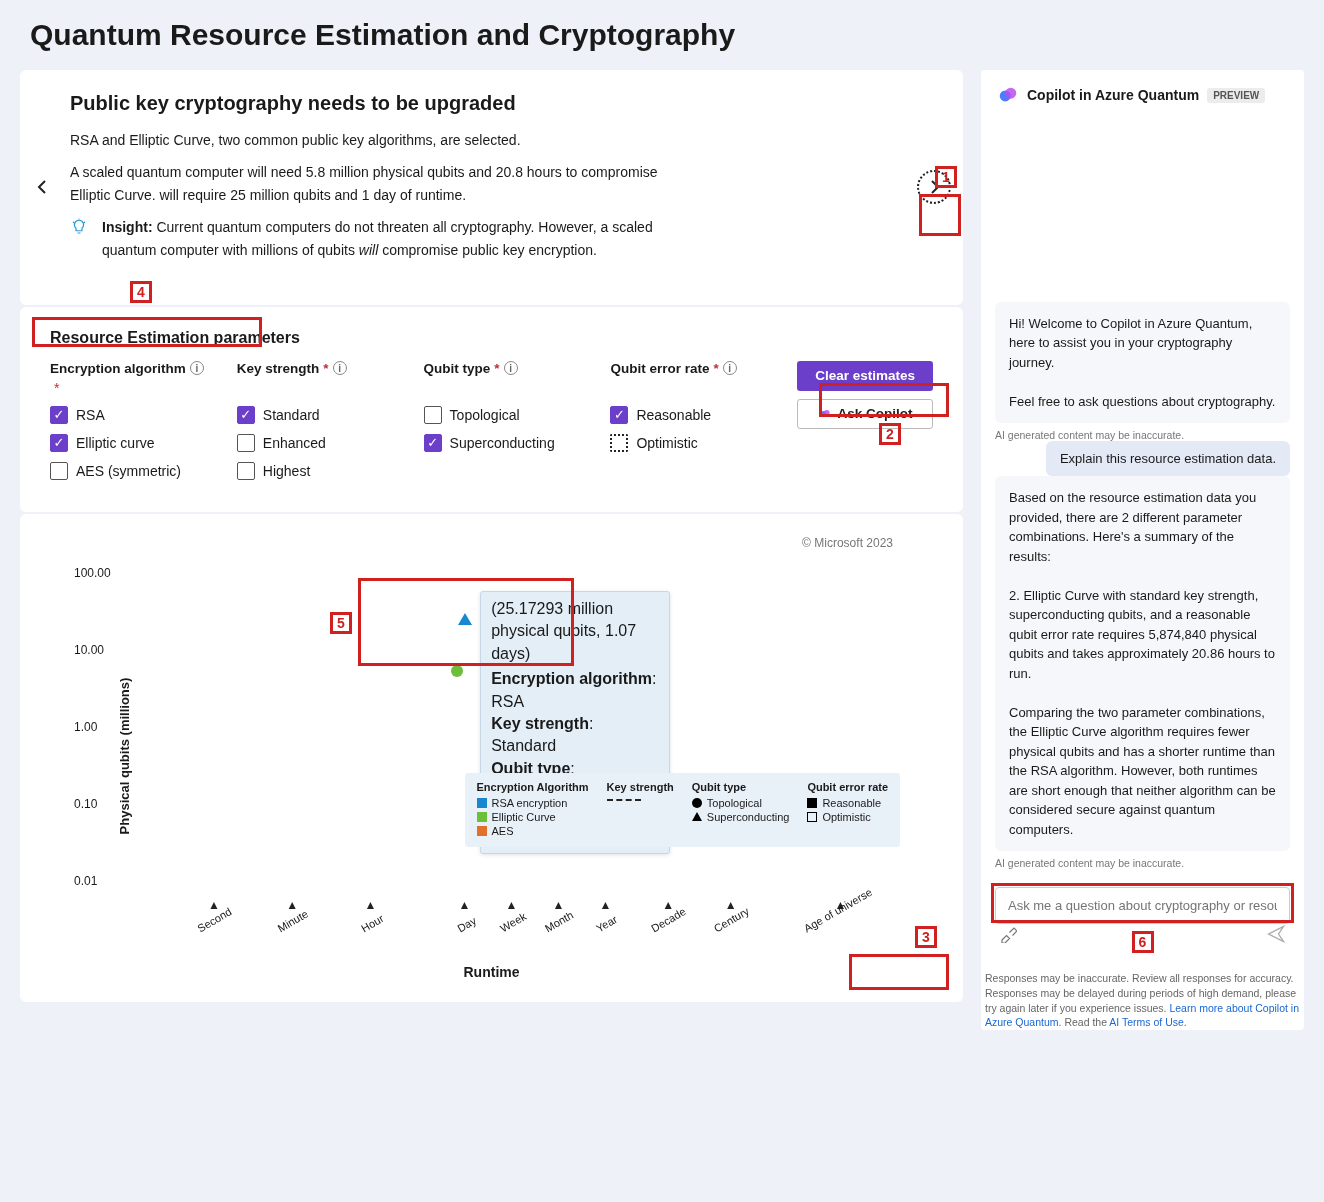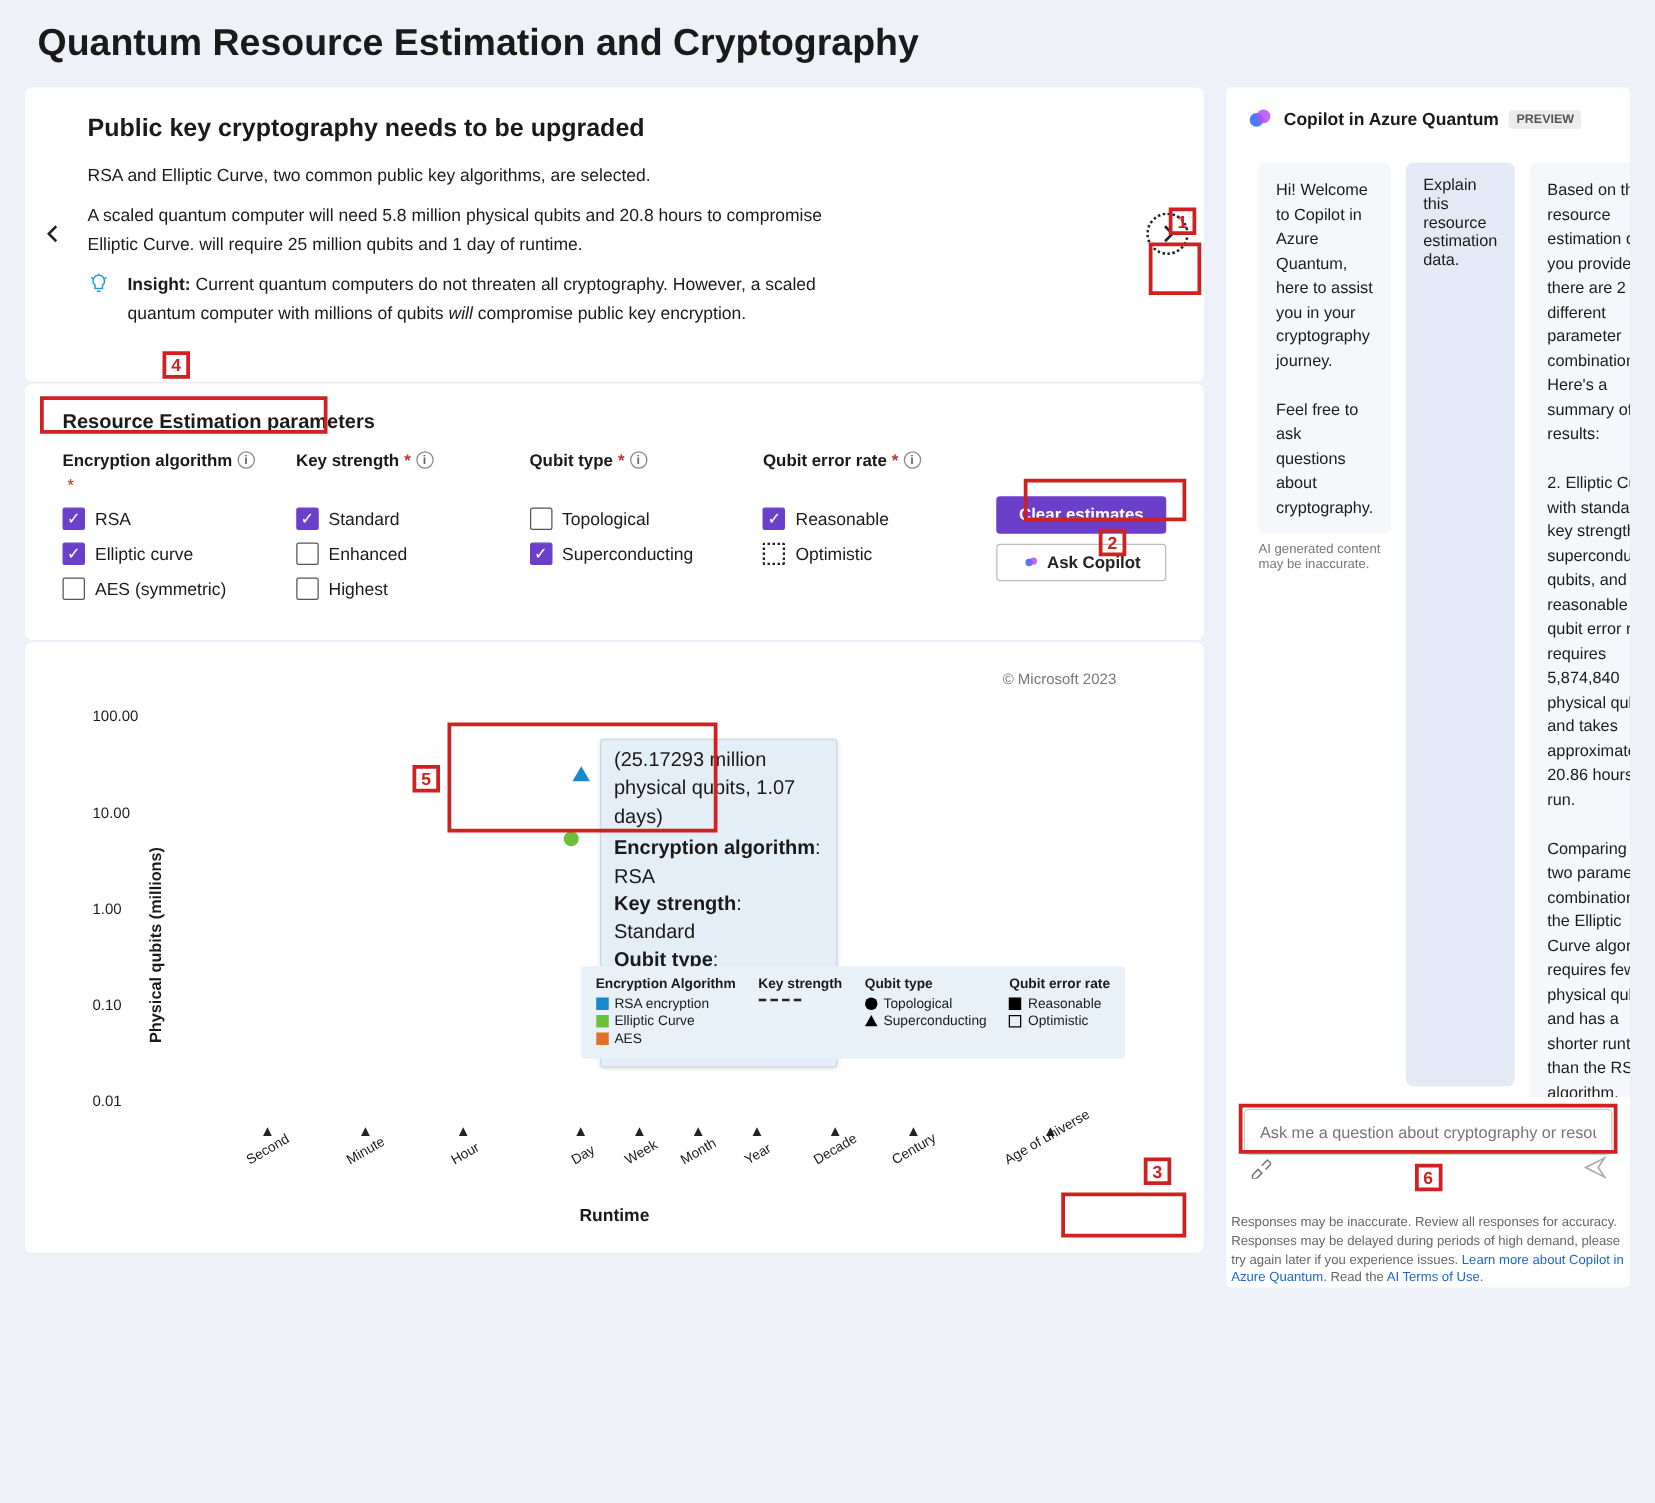--- a/index.html
+++ b/index.html
@@ -29,21 +29,21 @@
   .param-grid { display: flex; gap: 26px; align-items: flex-start; }
   .param-group { flex: 1; }
   .param-group .label-row { display:flex; align-items:center; gap:4px; font-weight: 600; margin-bottom: 12px; font-size: 13.5px; }
   .req-star { color: #b33; }
   .info-ic { display:inline-flex; width:14px; height:14px; border:1px solid #888; border-radius:50%; font-size:10px; align-items:center; justify-content:center; color:#666; }
   .check-row { display:flex; align-items:center; gap:8px; margin-bottom: 10px; font-size: 14px; }
   .chk { width:18px; height:18px; border:1px solid #555; border-radius:2px; display:inline-flex; align-items:center; justify-content:center; font-size:13px; color:#fff; }
   .chk.checked { background:#6b3fc9; border-color:#6b3fc9; }
   .chk.checked::after { content:"✓"; }
   .chk.dotted { border:2px dotted #222; }
-  .action-col { display:flex; flex-direction:column; gap:8px;margin-top:36px; }
+  .action-col { display:flex; flex-direction:column; gap:8px; }
   .btn { height:30px; border-radius:3px; font-size:13.5px; font-weight:600; display:flex; align-items:center; justify-content:center; cursor:pointer; padding: 0 18px; }
   .btn-primary { background:#6b3fc9; color:#fff; border:none; }
   .btn-outline { background:#fff; color:#222; border:1px solid #bbb; gap:6px; }
   .copilot-dot { width:14px; height:14px; }
 
   .chart-card { }
   .copyright { text-align:right; color:#777; font-size:12px; padding-right:40px; }
   .chart-area { position:relative; height:400px; margin-top:6px; }
   .ylabel { position:absolute; left:-4px; top:50%; transform: translateY(-50%) rotate(-90deg); transform-origin: center; font-size:13px; font-weight:600; }
   .plot { position:absolute; left:70px; right:30px; top:0; bottom:50px; }
@@ -64,21 +64,21 @@
   .sw-box { width:10px;height:10px;border:1.5px solid #000;}
   .sw-fill { width:10px;height:10px;background:#000;}
   .dash-line { width:34px; border-top:2px dashed #222; margin-top:6px;}
   .download-row { display:flex; justify-content:flex-end; padding-right: 20px; margin-top: 4px;}
 
   
   .copilot-head { display:flex; align-items:center; gap:8px; padding:14px 16px; }
   .copilot-head .title { font-weight:600; font-size:14px; }
   .preview-badge { background:#ececec; color:#555; font-size:10px; padding:2px 6px; border-radius:3px; font-weight:600;}
   .copilot-logo { width:22px; height:22px; }
-  .chat-body { flex:1; overflow:auto; padding: 10px 14px 8px 14px; display:flex; flex-direction:row; gap:12px;}
+  .chat-body { flex:1; overflow:auto; padding: 10px 14px 8px 14px; display:flex; flex-direction:column; }
   .msg-block { }
   .msg-assist { background:#f6f7fa; border-radius:6px; padding:12px 14px; font-size:13px; line-height:1.5;}
   .msg-user-row { display:flex; justify-content:flex-end; }
   .msg-user { background:#e4e9f6; border-radius:6px; padding:10px 14px; font-size:13px; }
   .ai-note { font-size:10.5px; color:#777; margin-top:6px;}
   .input-area { padding: 10px 14px; }
   .chat-input { width:100%; border:1px solid #ccc; border-radius:4px; padding:10px 12px; font-size:13px; }
   .counter { font-size:11px; color:#777; padding: 6px 2px;}
   .input-actions { display:flex; justify-content:space-between; align-items:center; padding: 0 4px 10px 4px;}
   .send-ic, .brush-ic { color:#888; }

